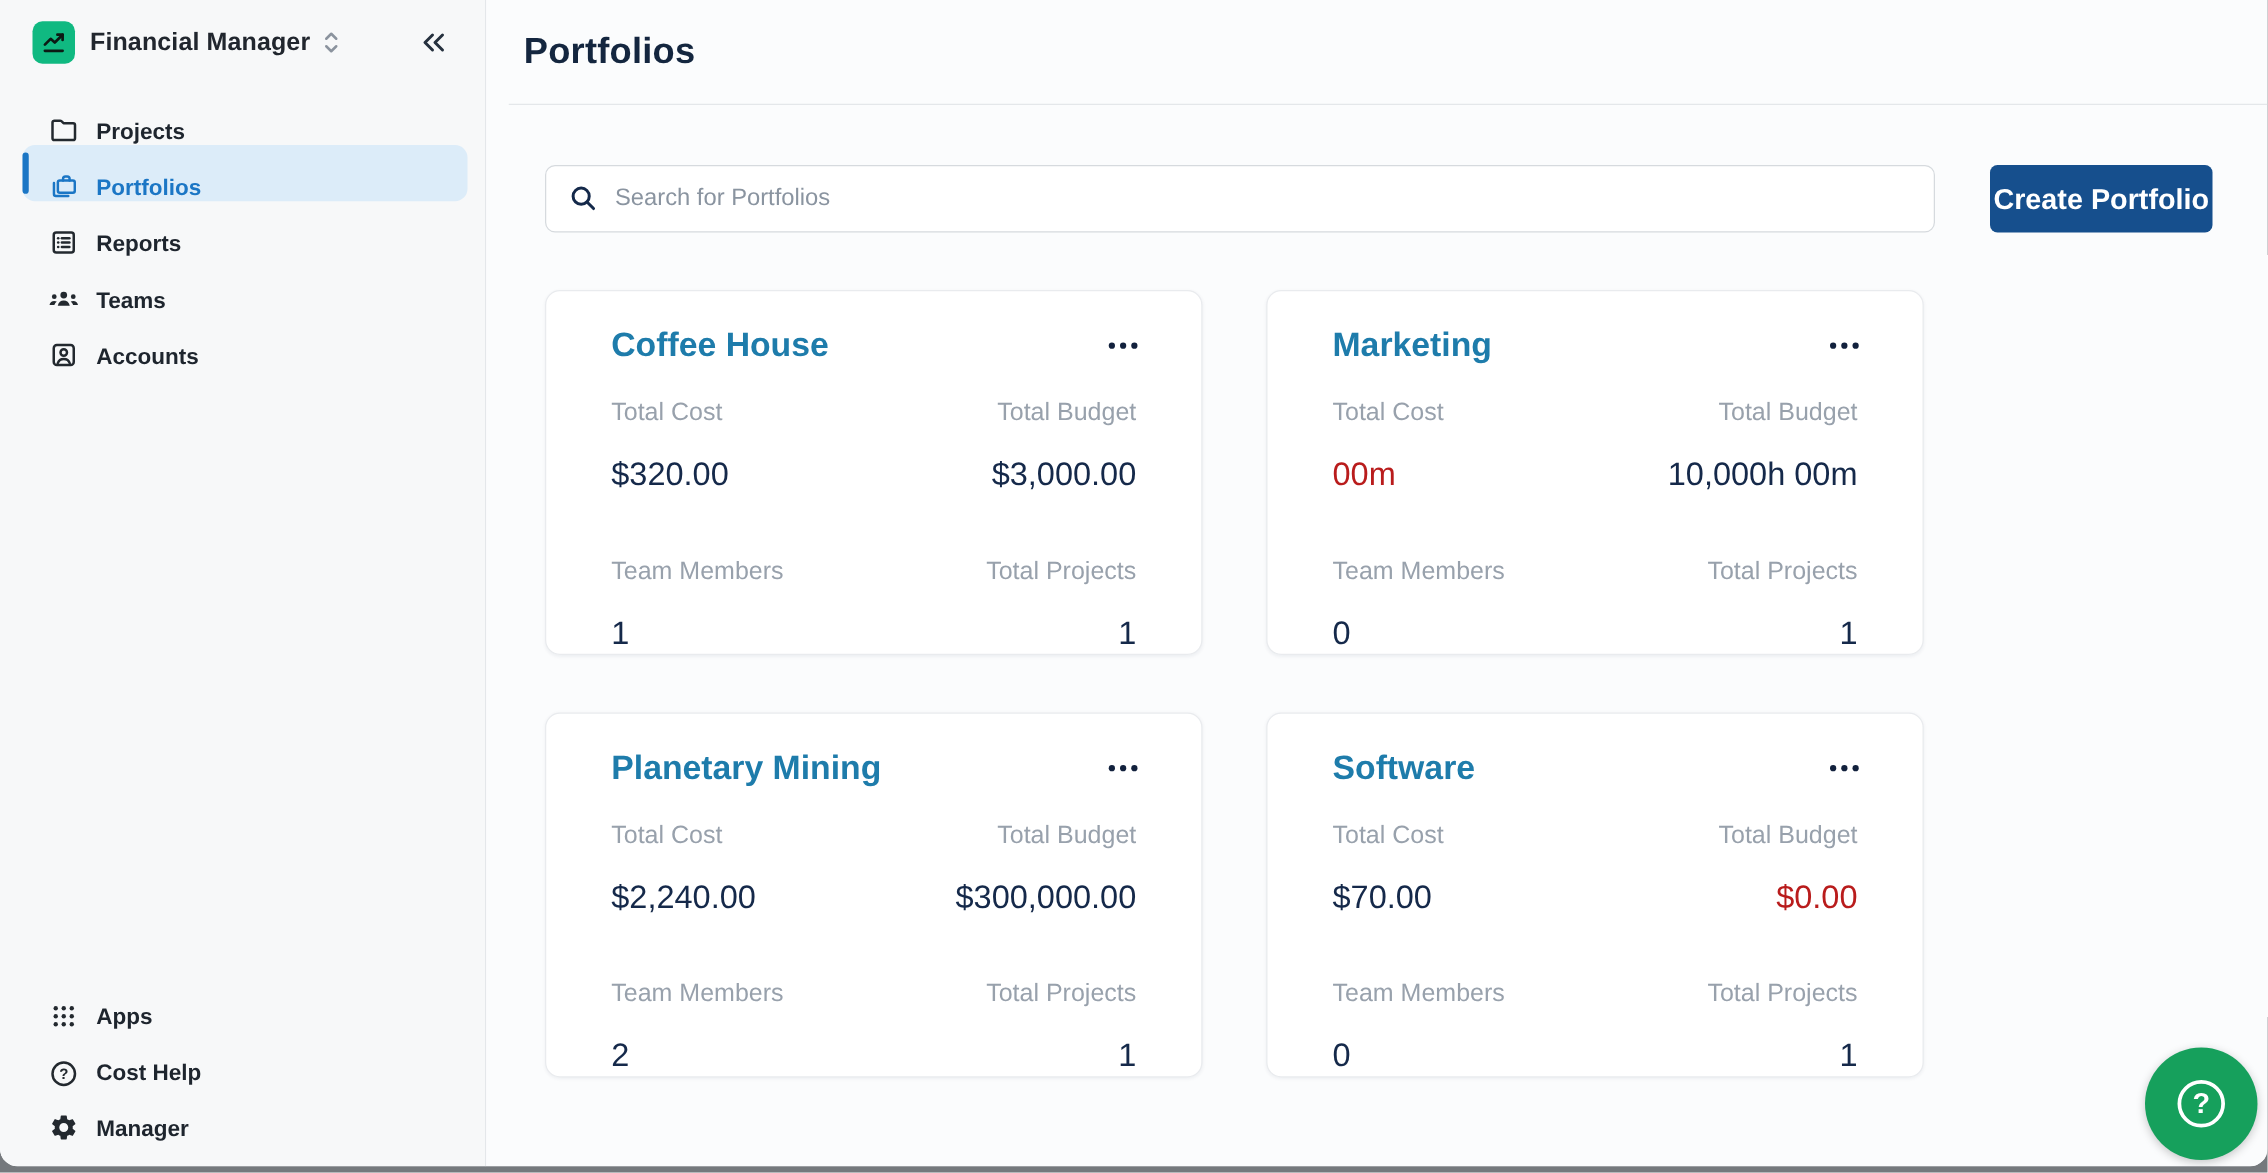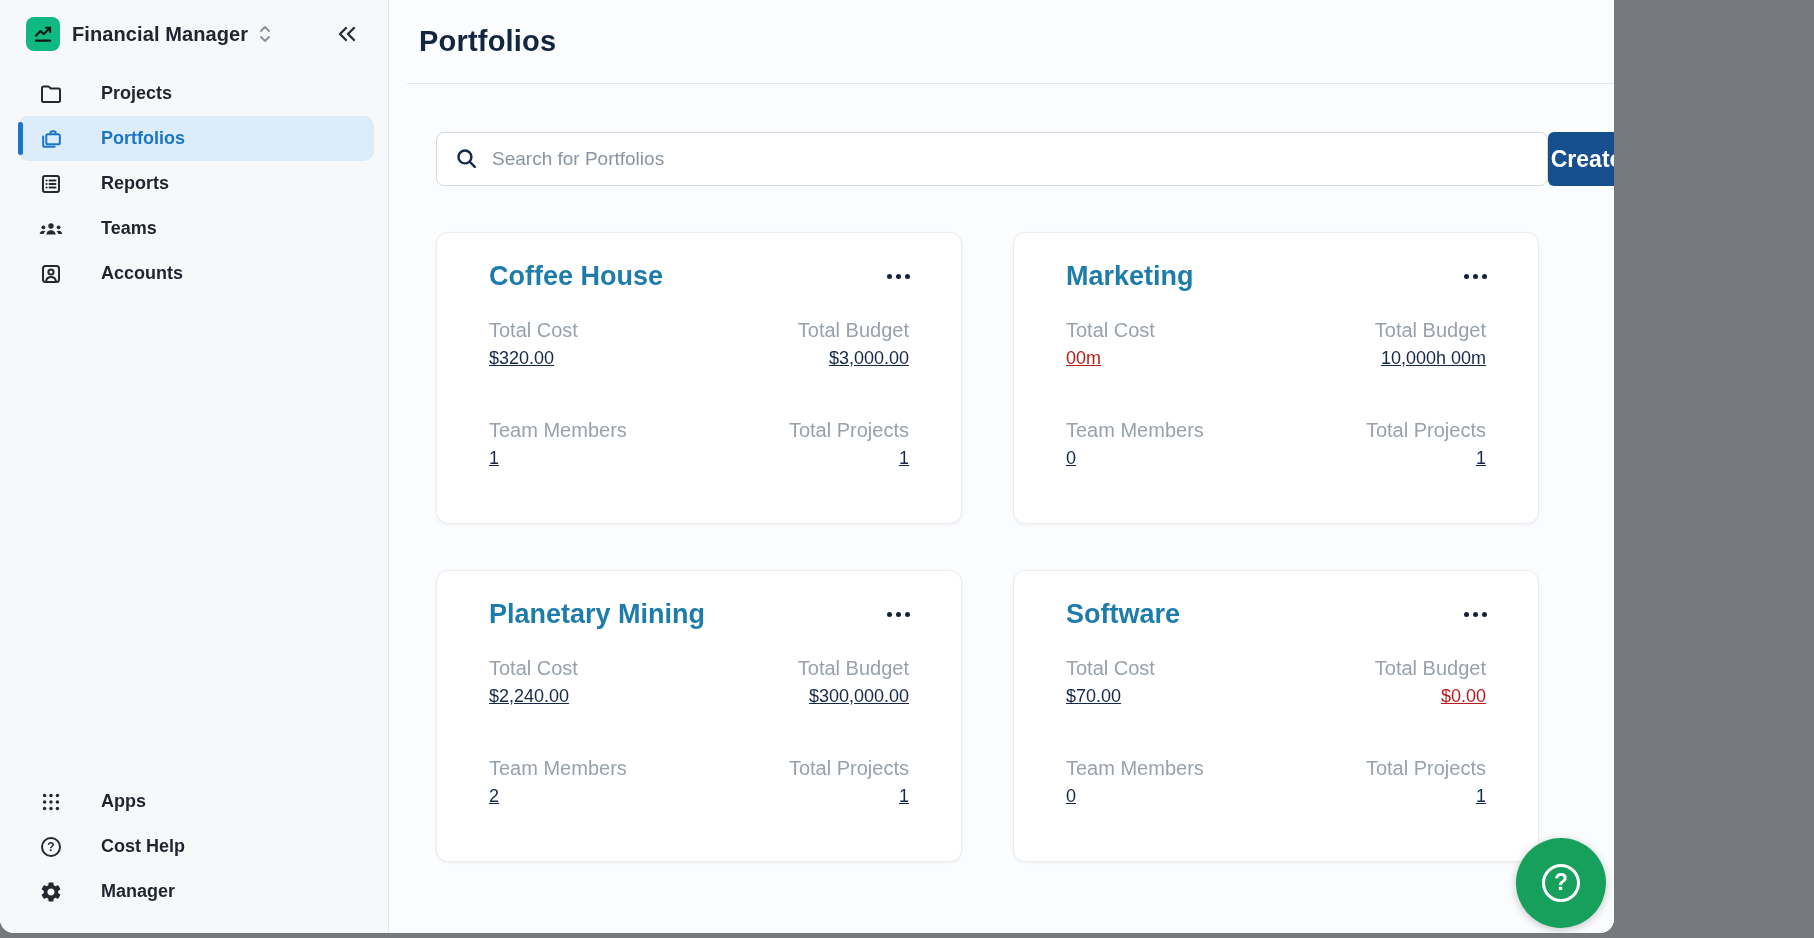--- a/index.html
+++ b/index.html
@@ -3,21 +3,21 @@
 <meta charset="utf-8">
 <style>
   * { margin:0; padding:0; box-sizing:border-box; }
   html,body { width:1814px; height:938px; overflow:hidden; }
   body {
     font-family:"Liberation Sans", sans-serif;
     background:#75797d;
     color:#1f2733;
   }
   .app {
-    width:1614px; height:933px;
+    width:1814px; height:933px;
     display:flex;
     background:#fbfcfd;
     border-radius:0 0 14px 14px;
     overflow:hidden;
     position:relative;
   }
 
   
   .sidebar {
     flex:0 0 389px;
@@ -39,28 +39,27 @@
     margin-left:12px;
     font-size:20px; font-weight:600; color:#21262e;
     letter-spacing:.1px;
   }
   .switcher { margin-left:8px; display:flex; align-items:center; cursor:pointer; }
   .collapse { margin-left:auto; margin-right:8px; cursor:pointer; display:flex; align-items:center; }
 
   .sb-nav { margin-top:6px; }
   .nav-item {
     position:relative;
-    display:flex; align-items:center;
+    display:flex; align-items:flex-end;
     height:45px;
     margin:0 14px 0 18px;
     padding-left:20px;
     border-radius:10px;
     font-size:18px; font-weight:600; color:#1e252e;
     cursor:pointer;
-    gap:24px;
   }
   .nav-item .nav-icon { display:flex; align-items:center; justify-content:center; width:26px; margin-right:13px; color:#23292f; }
   .nav-item.active {
     background:#dcecf9;
     color:#1b76c5;
   }
   .nav-item.active .nav-icon { color:#1b76c5; }
   .nav-item.active::before {
     content:"";
     position:absolute; left:0; top:6px; bottom:6px; width:5px;
@@ -131,21 +130,21 @@
   .dots-btn {
     margin-left:auto; margin-right:-9px;
     background:none; border:none; cursor:pointer;
     display:flex; gap:4px; padding:8px;
   }
   .dots-btn i { width:5px; height:5px; border-radius:50%; background:#12213d; }
 
   .stats { display:grid; grid-template-columns:1fr 1fr; margin-top:24px; }
   .stat.right { text-align:right; }
   .stat .lbl { font-size:20px; color:#98a1ac; line-height:1.4; }
-  .stat .val { font-size:18px; color:#15294a; line-height:1.5; margin-top:1px;text-decoration:underline; }
+  .stat .val { font-size:26px; color:#15294a; line-height:1.5; margin-top:16px; }
   .stat .val.muted { color:#b91c1c; }
   .stats .row2 { margin-top:44px; }
 
   .help-fab {
     position:absolute; right:8px; bottom:5px;
     width:90px; height:90px; border-radius:50%;
     background:#16a05c; border:none; cursor:pointer;
     display:flex; align-items:center; justify-content:center;
     box-shadow:0 2px 8px rgba(0,0,0,.22);
   }

